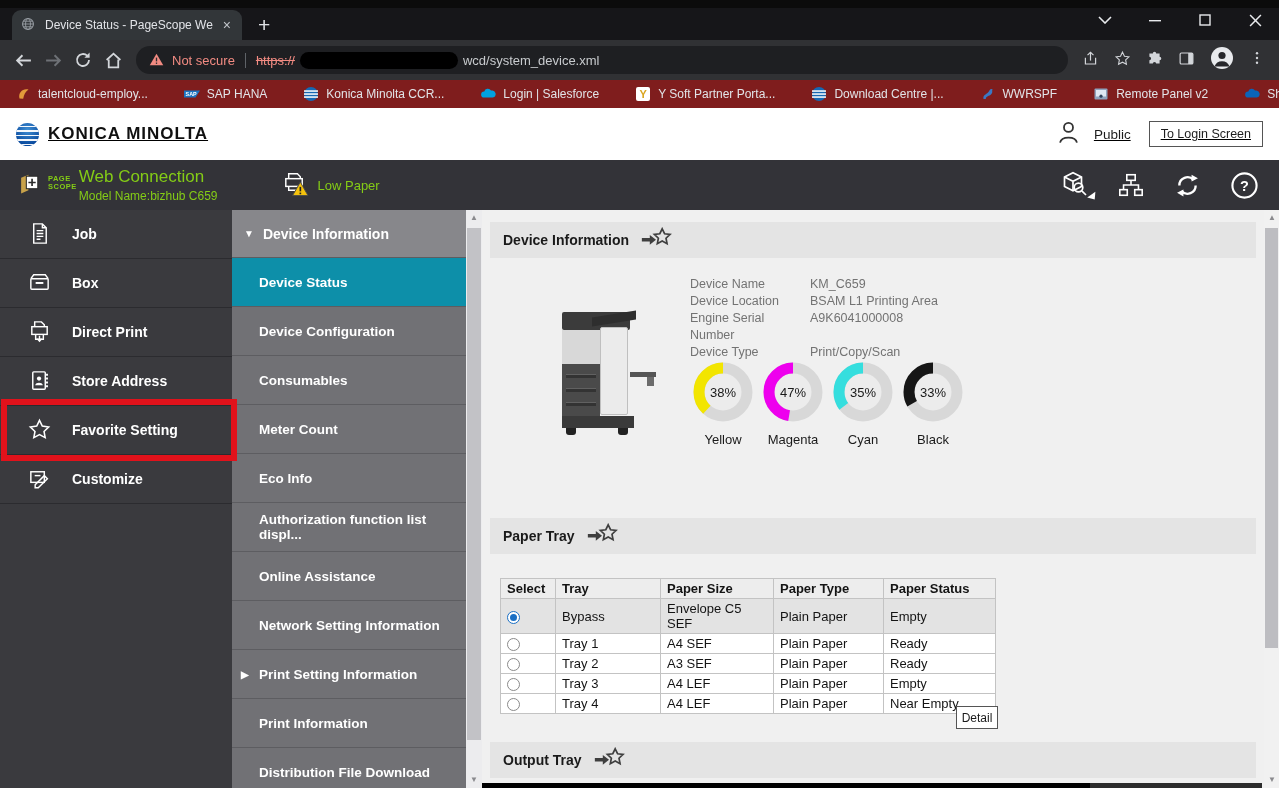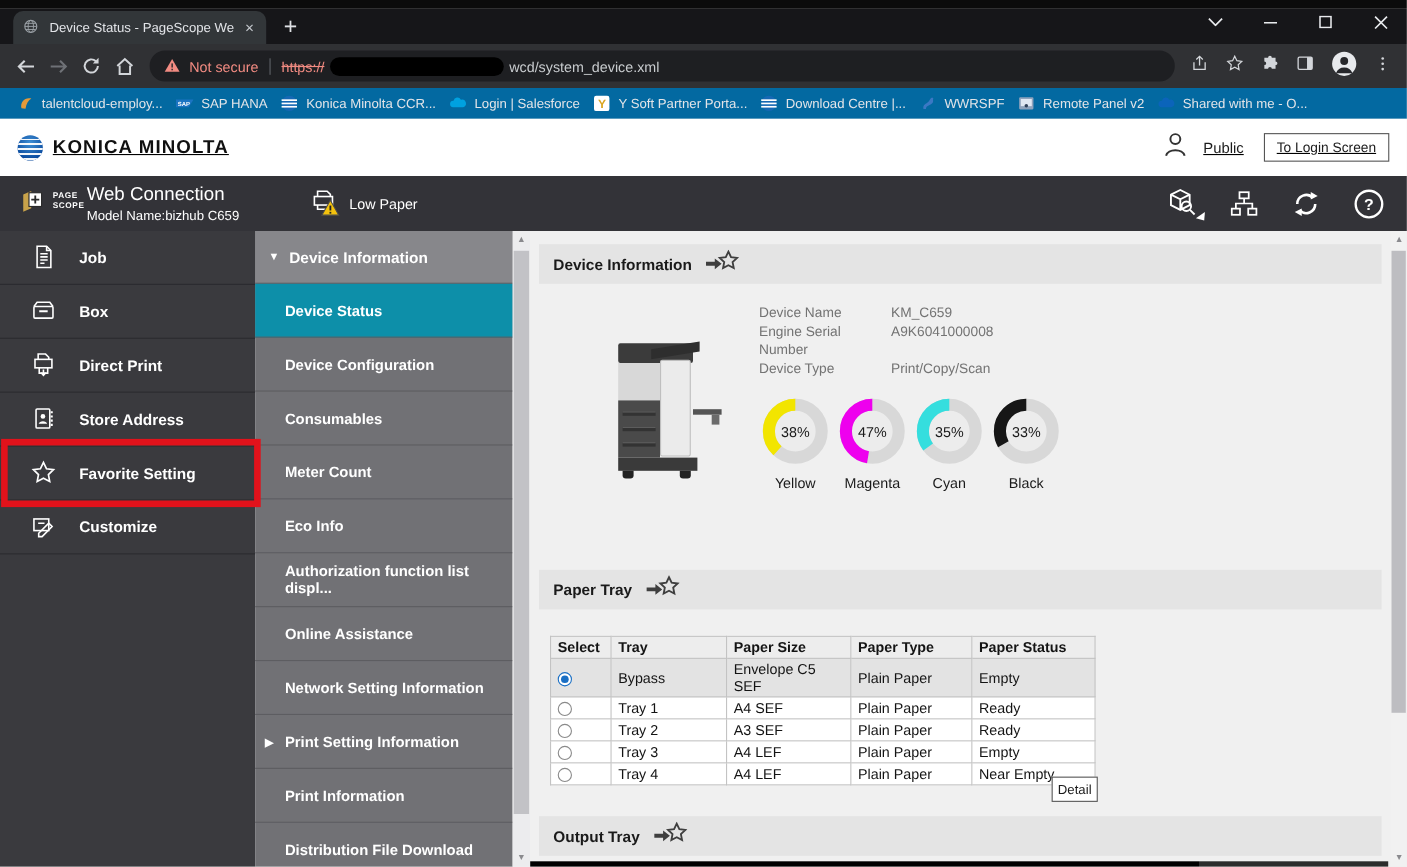--- a/index.html
+++ b/index.html
@@ -21,39 +21,39 @@
   .nav-ic { width:30px; height:30px; display:flex; align-items:center; justify-content:center; }
   .addressbar { flex:1; height:28px; background:#1e1f22; border-radius:14px; margin:16px 8px;
                 display:flex; align-items:center; padding:4px 13px; gap:7px; font-size:13px; color:#bdc1c6; }
   .notsecure { color:#f28b82; }
   .ab-div { width:1px; height:15px; background:#5f6368; margin:0 3px; }
   .https { color:#f28b82; text-decoration:line-through; }
   .redaction { width:158px; height:17px; background:#000; border-radius:9px; margin:0 -2px; }
   .url-path { color:#c8cbce; }
   .tb-right { display:flex; align-items:center; gap:15px; padding:0 6px; }
 
-  .bookmarks { height:28px; background:#0369a1; display:flex; align-items:center; padding:0 15px; gap:12px;
+  .bookmarks { height:28px; background:#7f1d1d; display:flex; align-items:center; padding:0 15px; gap:36px;
                font-size:12px; color:#e2e4e8; white-space:nowrap; overflow:hidden; }
   .bm { display:flex; align-items:center; gap:7px; }
   .bm-ic { width:16px; height:16px; display:inline-flex; }
 
   
   .km-header { height:52px; background:#fff; display:flex; align-items:center; padding:0 16px;text-decoration:underline; }
   .km-logo { display:flex; align-items:center; gap:9px; }
   .km-sphere { width:23px; height:23px; border-radius:50%;
                background:radial-gradient(circle at 50% 30%, #3f8fd4, #0a4a9e 75%); position:relative; overflow:hidden; }
   .km-sphere::after { content:""; position:absolute; inset:0;
                background:repeating-linear-gradient(180deg, transparent 0 3px, rgba(255,255,255,.95) 3px 4.4px); }
   .km-name { font-size:17px; font-weight:bold; letter-spacing:1px; color:#101010; }
   .km-right { margin-left:auto; display:flex; align-items:center; gap:12px; }
   .public-label { font-size:13.5px; color:#1c1c1c; margin-right:6px; }
   .login-btn { border:1px solid #555; background:#fff; font-size:12.5px; padding:5px 11px; color:#1c1c1c; }
 
   
-  .ps-navbar { height:50px; background:#333338; display:flex; align-items:center; color:#ffffff; padding-left:18px; }
+  .ps-navbar { height:50px; background:#333338; display:flex; align-items:center; color:#84cc16; padding-left:18px; }
   .ps-logo { display:flex; align-items:flex-start; gap:5px; }
   .ps-mini { font-size:7.5px; font-weight:bold; line-height:1.15; letter-spacing:.5px; margin-top:4px; }
   .ps-texts { margin-left:2px; }
   .ps-title { font-size:17px; }
   .ps-model { font-size:12px; margin-top:2px; }
   .low-paper { display:flex; align-items:center; gap:9px; margin-left:62px; font-size:13px; }
   .nav-right { margin-left:auto; display:flex; gap:28px; padding-right:20px; align-items:center; }
   .nav-right .ic { position:relative; display:flex; }
   .caret { position:absolute; right:-9px; bottom:2px; width:0; height:0;
            border-left:5px solid transparent; border-right:5px solid transparent; border-top:6px solid #fff; transform:rotate(-35deg); }
@@ -553,20 +553,24 @@
       <div class="pr-base"></div>
         <div class="pr-foot f1"></div>
         <div class="pr-foot f2"></div>
       <div class="pr-arm"></div>
     </div>
 
     <div class="info-fields" id="info-fields">
         <div class="if-row">
      <span class="if-label">Device Name</span>
      <span>KM_C659</span>
+   </div>
+        <div class="if-row">
+     <span class="if-label">Device Location</span>
+     <span>BSAM L1 Printing Area</span>
    </div>
         <div class="if-row">
      <span class="if-label">Engine Serial Number</span>
      <span>A9K6041000008</span>
    </div>
         <div class="if-row">
      <span class="if-label">Device Type</span>
      <span>Print/Copy/Scan</span>
    </div>
       </div>

